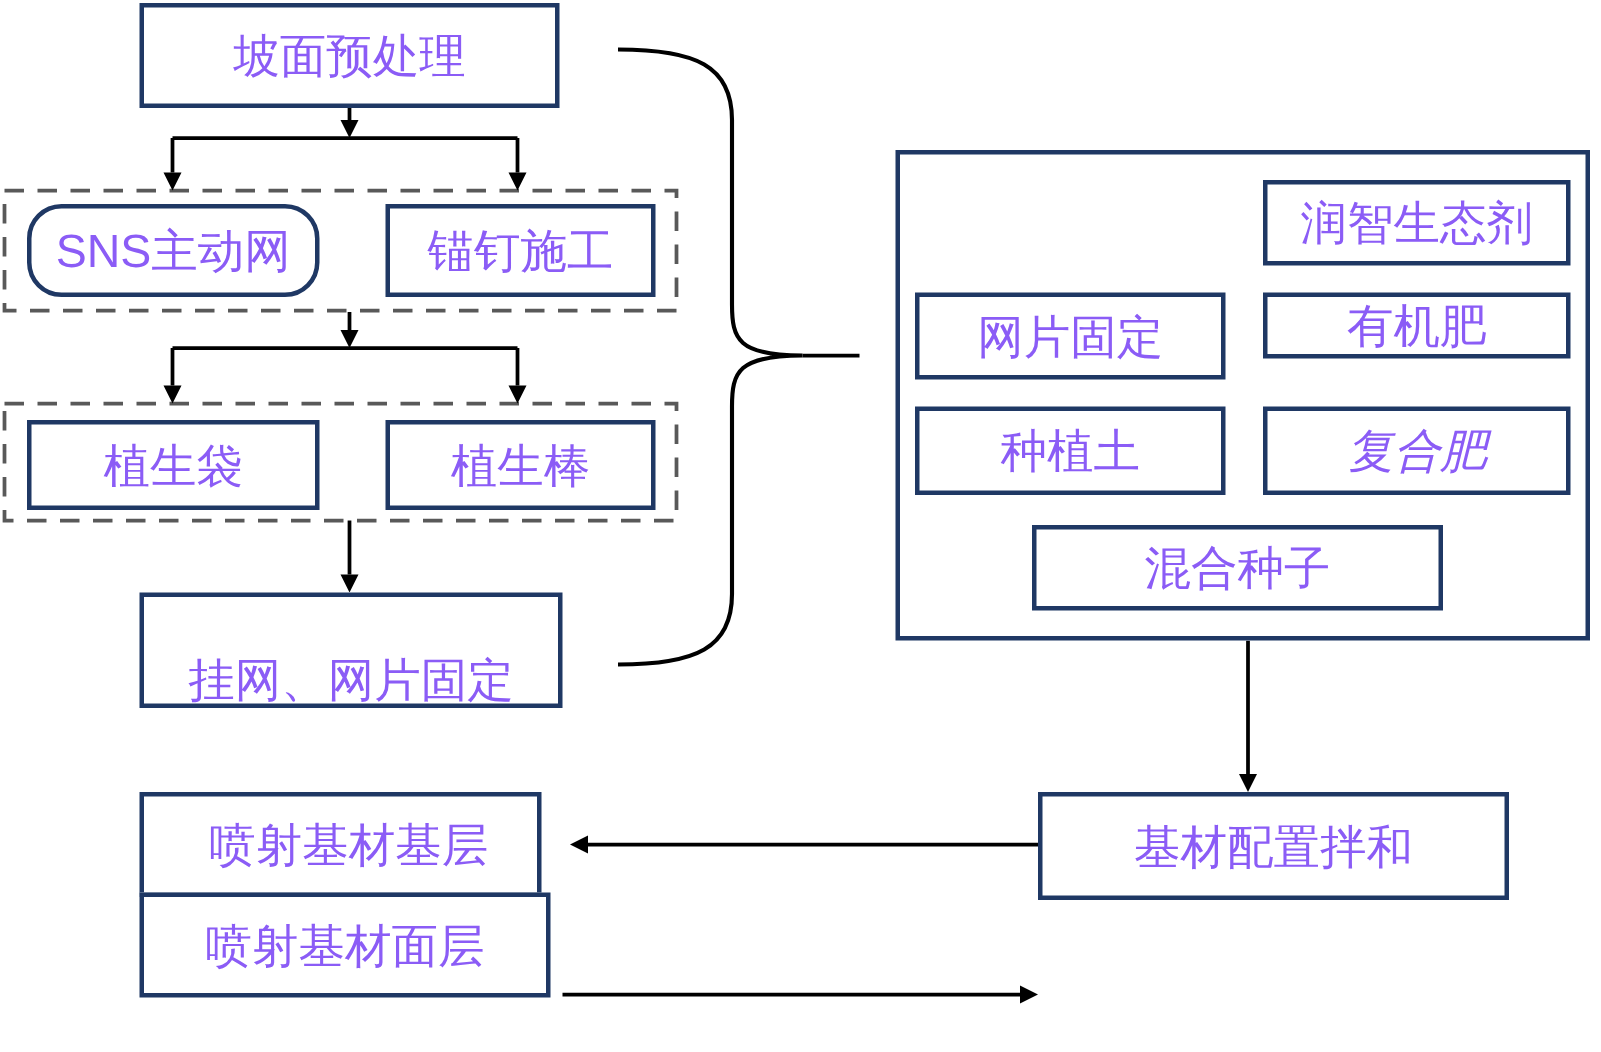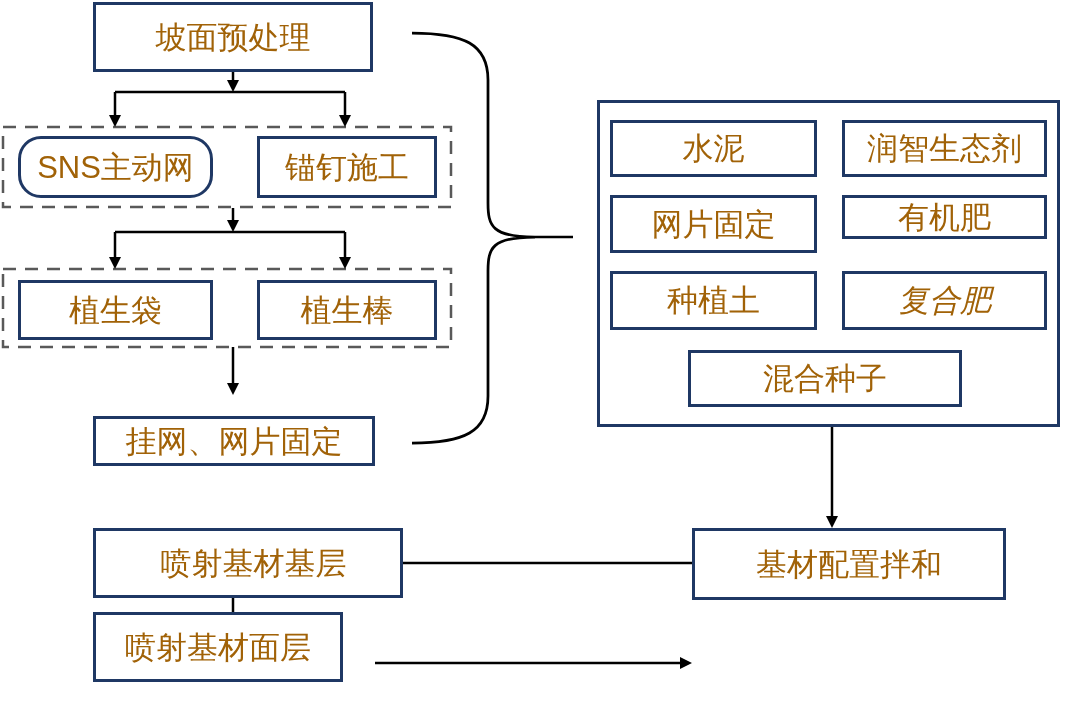--- a/index.html
+++ b/index.html
@@ -28,49 +28,49 @@
   }
   .node {
     position: absolute;
     box-sizing: border-box;
     border: 3px solid var(--navy);
     background: #ffffff;
     display: flex;
     align-items: center;
     justify-content: center;
     font-size: 31px;
-    color: #a16207;
+    color: #8b5cf6;
     white-space: nowrap;
     line-height: 1;
   }
   .panel {
     position: absolute;
     box-sizing: border-box;
     border: 3px solid var(--navy);
     background: #ffffff;
   }
   
   #n-slope     { left: 93px;  top: 2px;   width: 280px; height: 70px; }
   #n-sns       { left: 18px;  top: 136px; width: 195px; height: 62px; border-radius: 23px; }
   #n-anchor    { left: 257px; top: 136px; width: 180px; height: 62px; }
   #n-vbag      { left: 18px;  top: 280px; width: 195px; height: 60px; }
   #n-vrod     { left: 257px; top: 280px; width: 180px; height: 60px; }
-  #n-hangnet   { left: 93px;  top: 416px; width: 282px; height: 50px; }
+  #n-hangnet   { left: 93px;  top: 395px; width: 282px; height: 77px; align-items: flex-end; }
   
   #n-panel     { left: 597px; top: 100px; width: 463px; height: 327px; }
   #n-cement    { left: 610px; top: 120px; width: 207px; height: 57px; }
   #n-runzhi    { left: 842px; top: 120px; width: 205px; height: 57px; }
   #n-orgmat    { left: 610px; top: 195px; width: 207px; height: 58px; }
   #n-orgfert   { left: 842px; top: 195px; width: 205px; height: 44px; }
   #n-soil      { left: 610px; top: 271px; width: 207px; height: 59px; }
   #n-compfert  { left: 842px; top: 271px; width: 205px; height: 59px; font-style: italic; }
   #n-seeds     { left: 688px; top: 350px; width: 274px; height: 57px; }
   
-  #n-spraybase { left: 93px;  top: 528px; width: 310px; height: 70px; padding-left: 11px; }
-  #n-spraysurf { left: 93px;  top: 612px; width: 250px; height: 70px; }
+  #n-spraybase { left: 93px;  top: 528px; width: 268px; height: 70px; padding-left: 11px; }
+  #n-spraysurf { left: 93px;  top: 595px; width: 274px; height: 70px; }
   #n-mixing    { left: 692px; top: 528px; width: 314px; height: 72px; }
   #n-cover     { left: 692px; top: 628px; width: 280px; height: 72px; }
 </style>
 </head>
 <body>
 
 <div id="canvas">
 
   <svg id="connectors" viewBox="0 0 1067 701" xmlns="http://www.w3.org/2000/svg">
 
@@ -126,23 +126,20 @@
     <span>植生棒</span>
   </div>
   <div class="node" id="n-vbag">
     <span>植生袋</span>
   </div>
   <div class="node" id="n-hangnet">
     <span>挂网、网片固定</span>
   </div>
 
   <div class="panel" id="n-panel"></div>
-  <div class="node" id="n-cement">
-    <span>水泥</span>
-  </div>
   <div class="node" id="n-runzhi">
     <span>润智生态剂</span>
   </div>
   <div class="node" id="n-orgmat">
     <span>网片固定</span>
   </div>
   <div class="node" id="n-orgfert">
     <span>有机肥</span>
   </div>
   <div class="node" id="n-soil">

